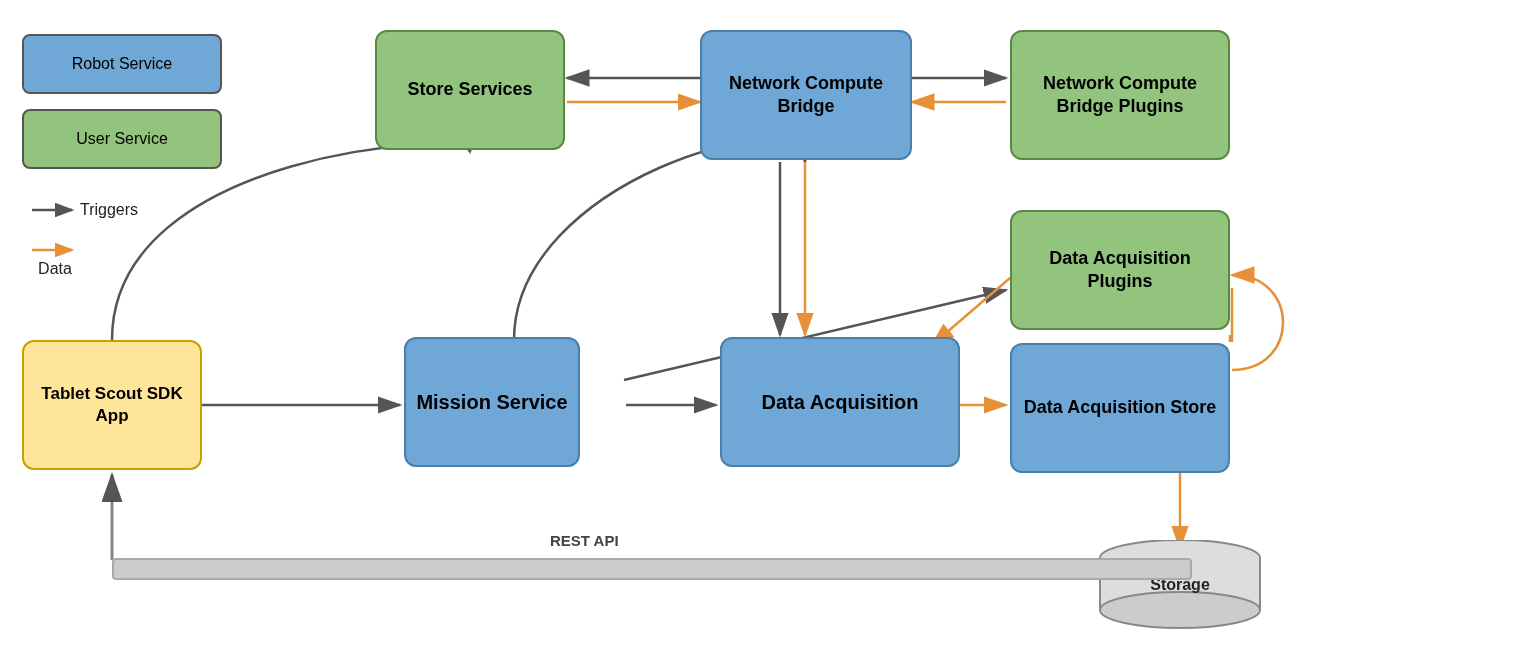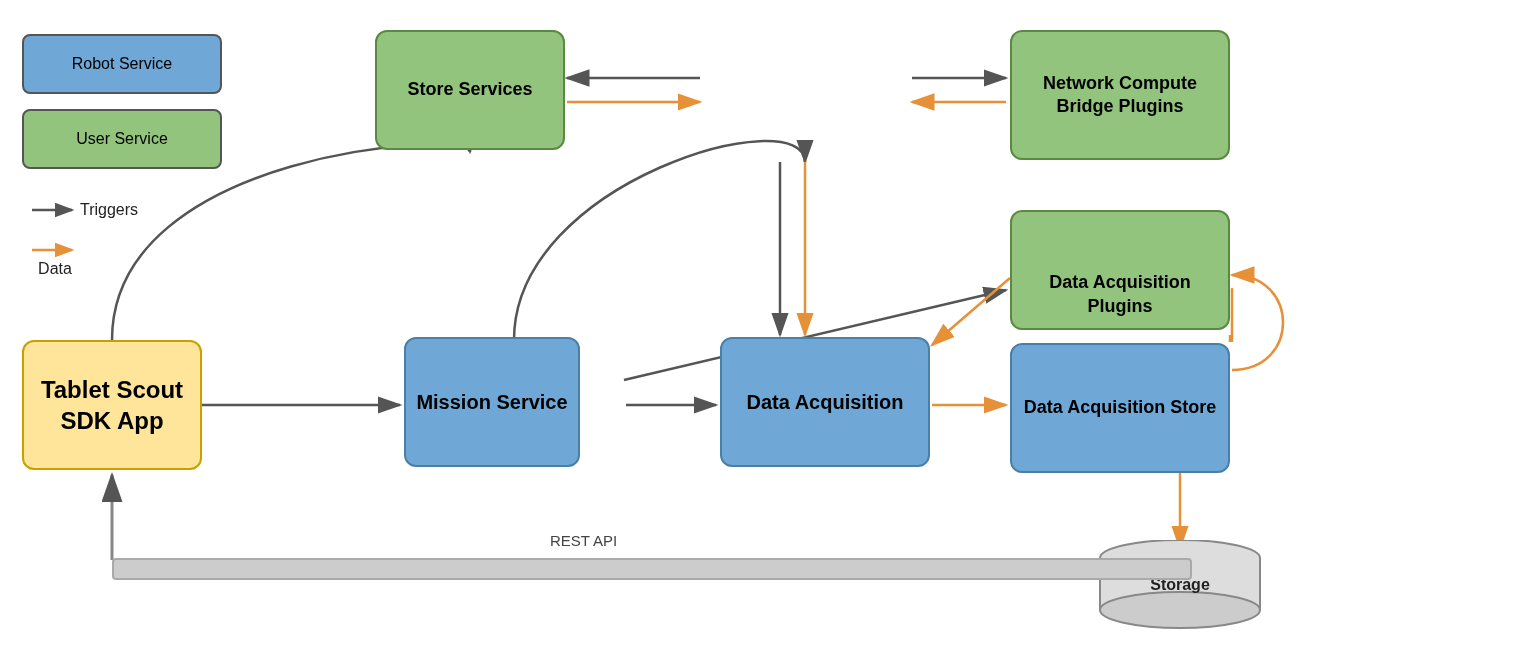--- a/index.html
+++ b/index.html
@@ -147,54 +147,57 @@
       <defs>
         <marker id="lg-orange" markerWidth="8" markerHeight="6" refX="7" refY="3" orient="auto">
           <polygon points="0 0, 8 3, 0 6" fill="#e69138"></polygon>
         </marker>
       </defs>
       <line x1="2" y1="10" x2="42" y2="10" stroke="#e69138" stroke-width="2.5" marker-end="url(#lg-orange)"></line>
     </svg>
     <span>Data</span>
   </div>
 
-  <div class="node yellow" style="left:22px; top:340px; width:180px; height:130px; font-size:24px;">
+  <div class="node yellow" style="left:22px; top:340px; width:180px; height:130px; font-size:17px;">
     <span>Tablet Scout SDK App</span>
   </div>
 
   <div class="node green" style="left:375px; top:30px; width:190px; height:120px; font-size:18px;">
     <span>Store Services</span>
   </div>
 
+  <div class="node blue" style="left:700px; top:30px; width:212px; height:130px; font-size:18px;">
+    <span>Network Compute Bridge</span>
+  </div>
 
   <div class="node green" style="left:1010px; top:30px; width:220px; height:130px; font-size:18px;">
     <span>Network Compute Bridge Plugins</span>
   </div>
 
-  <div class="node green" style="left:1010px; top:210px; width:220px; height:120px; font-size:18px;align-items:flex-end;">
+  <div class="node green" style="left:1010px; top:210px; width:220px; height:120px; font-size:18px;">
     <span>Data Acquisition Plugins</span>
   </div>
 
   <div class="node blue" style="left:404px; top:337px; width:176px; height:130px; font-size:20px;">
     <span>Mission Service</span>
   </div>
 
-  <div class="node blue" style="left:720px; top:337px; width:210px; height:130px; font-size:20px;text-align:center;">
+  <div class="node blue" style="left:720px; top:337px; width:240px; height:130px; font-size:20px;text-align:center;">
     <span>Data Acquisition</span>
   </div>
 
   <div class="node blue" style="left:1010px; top:343px; width:220px; height:130px; font-size:18px;text-align:center;">
     <span>Data Acquisition Store</span>
   </div>
 
   <svg style="position:absolute; left:1090px; top:540px;" width="180" height="90">
     <ellipse cx="90" cy="18" rx="80" ry="18" fill="#ddd" stroke="#888" stroke-width="2"></ellipse>
     <rect x="10" y="18" width="160" height="52" fill="#ddd" stroke="#888" stroke-width="0"></rect>
     <line x1="10" y1="18" x2="10" y2="70" stroke="#888" stroke-width="2"></line>
     <line x1="170" y1="18" x2="170" y2="70" stroke="#888" stroke-width="2"></line>
     <ellipse cx="90" cy="70" rx="80" ry="18" fill="#ccc" stroke="#888" stroke-width="2"></ellipse>
     <text x="90" y="50" text-anchor="middle" font-size="16" font-weight="bold" fill="#222" font-family="Arial">Storage</text>
   </svg>
 
   <div style="position:absolute; left:112px; top:558px; width:1080px; height:22px; background:#ccc; border:2px solid #aaa; border-radius:4px;"></div>
-  <div style="position:absolute; left:550px; top:532px; font-size:15px; color:#444; font-weight:normal;">REST API</div>
+  <div style="position:absolute; left:550px; top:532px; font-size:15px; color:#444; font-weight:bold;">REST API</div>
 
 </div>
 
 </body></html>

